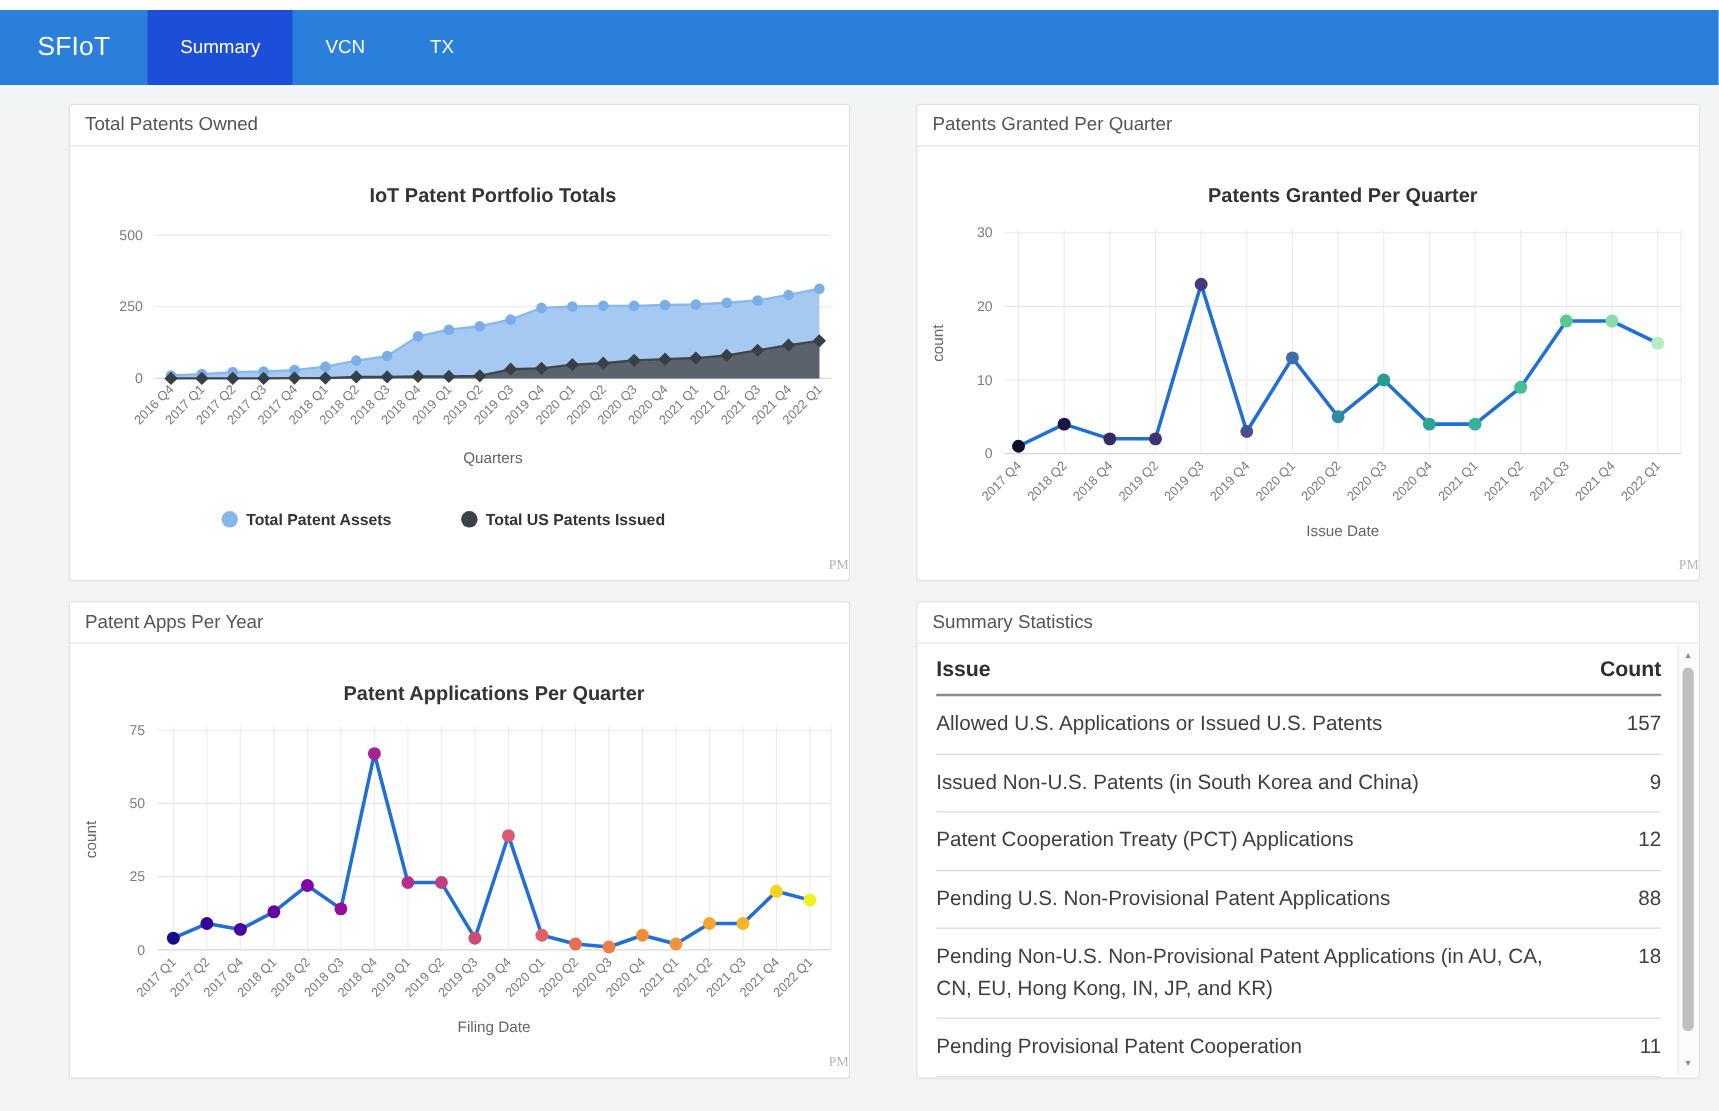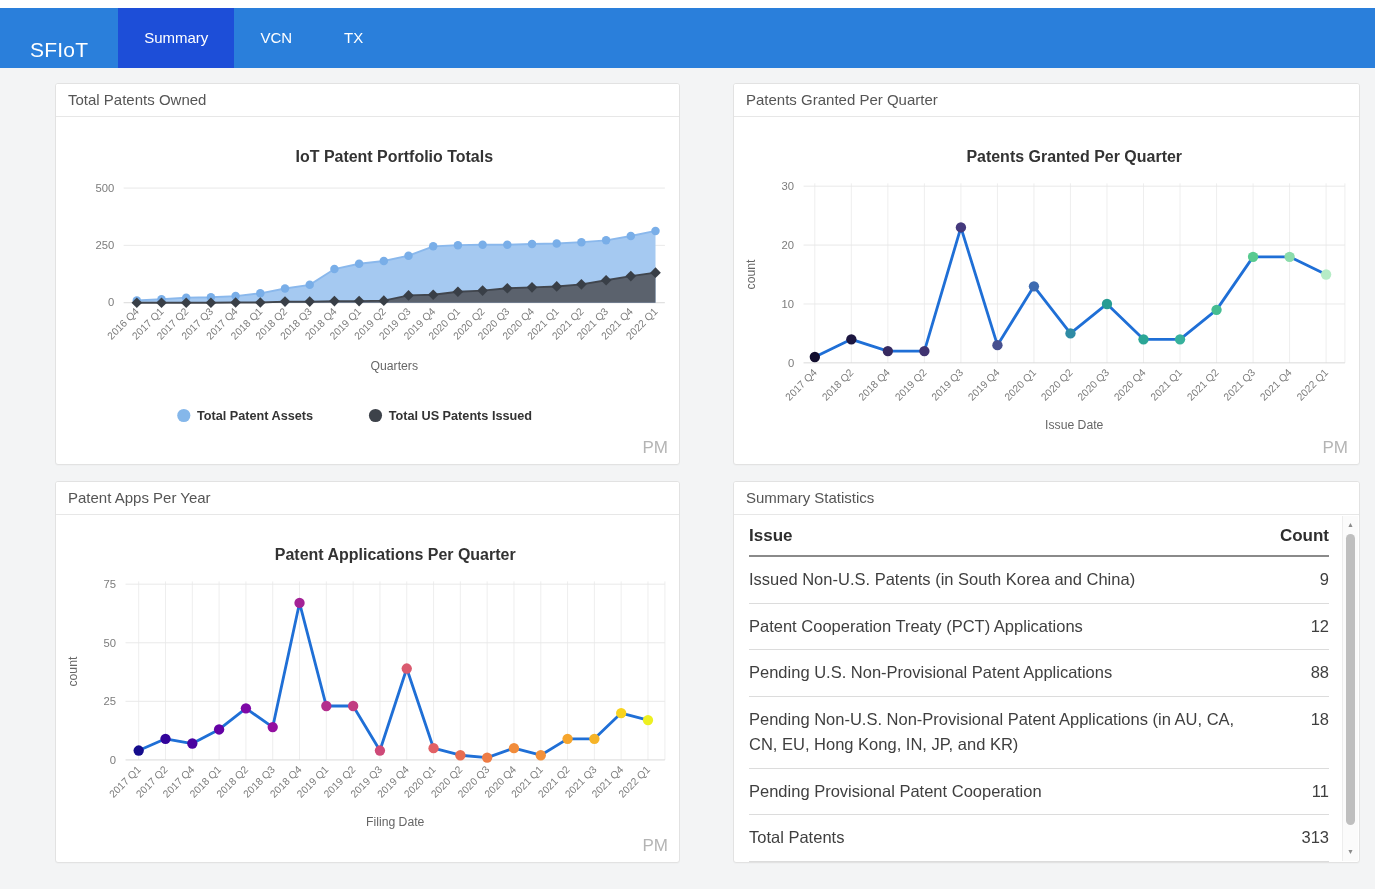--- a/index.html
+++ b/index.html
@@ -9,21 +9,20 @@
     font-family:"Liberation Sans",sans-serif;
     -webkit-font-smoothing:antialiased;
   }
   .top-strip{height:8px;background:#ffffff;}
   .navbar{
     height:60px;background:#2a7fdb;display:flex;align-items:stretch;
   }
   .brand{
     color:#fff;font-size:21px;line-height:60px;padding:0 30px 0 30px;
     letter-spacing:.2px;
-    margin-top:12px;
   }
   .tabs{display:flex;}
   .tab{
     color:#fff;font-size:15px;line-height:60px;padding:0 26px;cursor:pointer;
     text-decoration:none;
   }
   .tab.active{background:#1d4ed8;}
   .content{
     display:grid;
     grid-template-columns:665px 667px;
@@ -35,21 +34,21 @@
     background:#fff;border:1px solid #e2e2e2;border-radius:3px;
     overflow:hidden;box-shadow:0 1px 1px rgba(0,0,0,.02);margin-left:40px;
   }
   .card-header{
     height:32px;line-height:32px;padding:0 12px;font-size:15px;color:#555;
     border-bottom:1px solid #e7e7e7;background:#fff;
   }
   .card-body{position:relative;height:347px;}
   svg.chart{display:block;width:100%;height:100%;font-family:"Liberation Sans",sans-serif;}
   .watermark{
-    position:absolute;right:11px;bottom:6px;font-size:17px;color:#b4b4b4;
+    position:absolute;right:0;bottom:6px;font-size:11px;color:#b4b4b4;font-family:Liberation Serif, serif;
   }
   
   .stats-body{padding:0 30px 0 15px;}
   table.stats{border-collapse:collapse;width:100%;color:#3f3f3f;}
   table.stats th{
     text-align:left;font-size:17px;color:#2e2e2e;padding:11px 0 9px 0;
     border-bottom:2px solid #8a8a8a;
   }
   table.stats th.count{text-align:right;}
   table.stats td{
@@ -363,20 +362,24 @@
     <div class="card-body stats-body">
       <table class="stats">
         <thead>
           <tr>
             <th>Issue</th>
             <th class="count">Count</th>
           </tr>
         </thead>
         <tbody id="statsRows">
             <tr>
+              <td class="list">Allowed U.S. Applications or Issued U.S. Patents</td>
+              <td class="count">157</td>
+            </tr>
+            <tr>
               <td class="list">Issued Non-U.S. Patents (in South Korea and China)</td>
               <td class="count">9</td>
             </tr>
             <tr>
               <td class="list">Patent Cooperation Treaty (PCT) Applications</td>
               <td class="count">12</td>
             </tr>
             <tr>
               <td class="list">Pending U.S. Non-Provisional Patent Applications</td>
               <td class="count">88</td>

